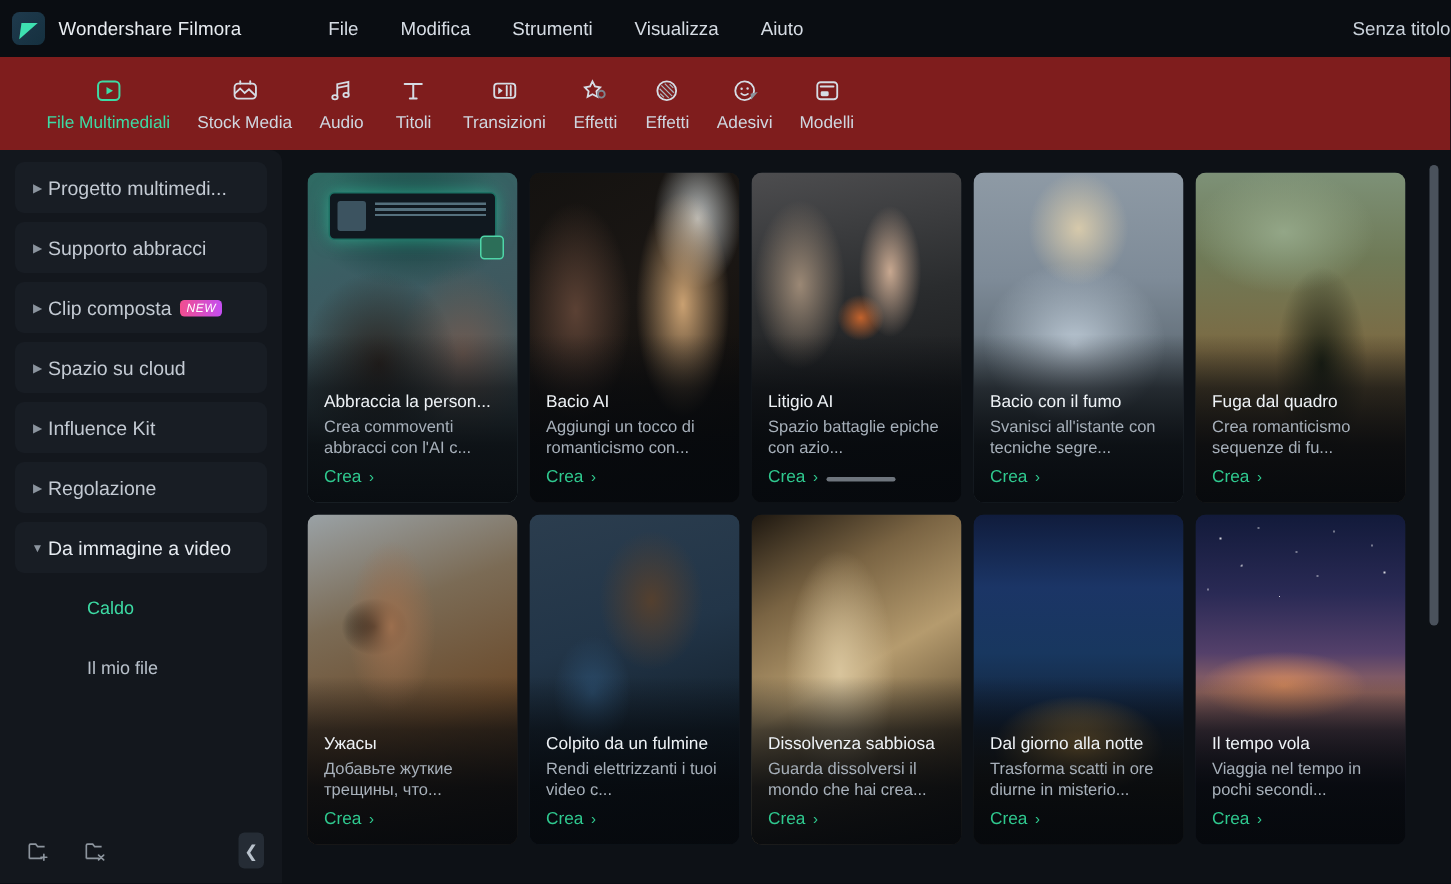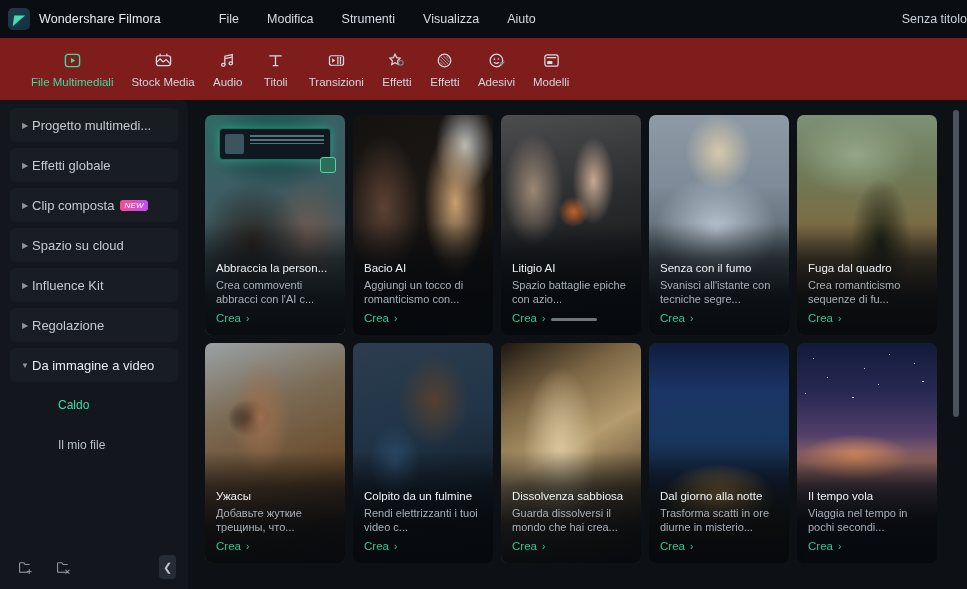--- a/index.html
+++ b/index.html
@@ -370,21 +370,21 @@
   <div class="sidebar">
     <div class="side-list">
 
       <div class="side-item">
         <span class="side-arrow">▶</span>
         <span class="side-label">Progetto multimedi...</span>
       </div>
 
       <div class="side-item">
         <span class="side-arrow">▶</span>
-        <span class="side-label">Effetti globale</span>
+        <span class="side-label">Supporto abbracci</span>
       </div>
 
       <div class="side-item">
         <span class="side-arrow">▶</span>
         <span class="side-label">Clip composta</span>
         <span class="badge-new">NEW</span>
       </div>
 
       <div class="side-item">
         <span class="side-arrow">▶</span>
@@ -478,21 +478,21 @@
             <span>Crea</span>
             <span class="chev">›</span>
           </div>
         </div>
       </div>
 
       <div class="card">
         <div class="card-img art art-smoke"></div>
         <div class="card-shade"></div>
         <div class="card-text">
-          <div class="card-title">Senza con il fumo</div>
+          <div class="card-title">Bacio con il fumo</div>
           <div class="card-desc">Svanisci all'istante con tecniche segre...</div>
           <div class="card-cta">
             <span>Crea</span>
             <span class="chev">›</span>
           </div>
         </div>
       </div>
 
       <div class="card">
         <div class="card-img art art-paint"></div>

